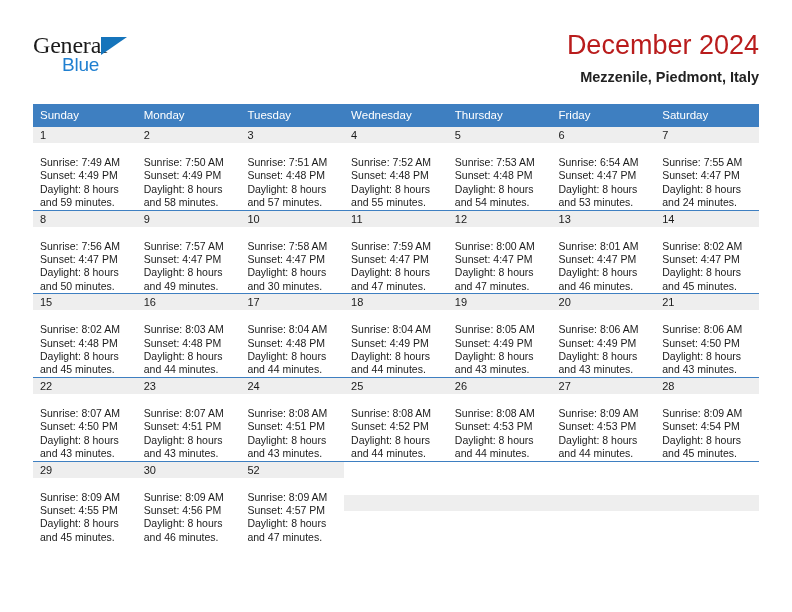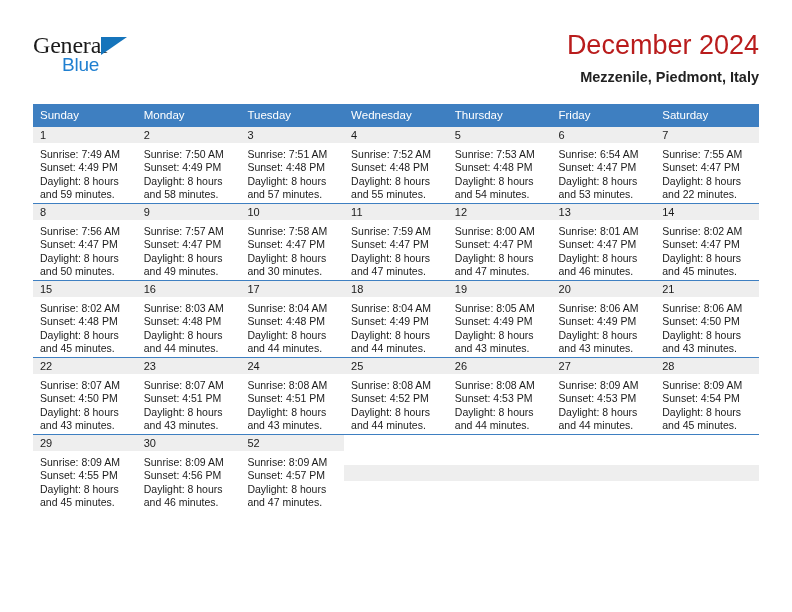--- a/index.html
+++ b/index.html
@@ -127,21 +127,21 @@
     padding: 2px 0 1px 7px;
     box-sizing: border-box;
     font-size: 11px;
     line-height: 13px;
     color: #1b1b1b;
   }
   .empty .daynum-band {
     background: #eeeeee;
   }
   .cellbody {
-    padding: 5px 6px 0 7px;
+    padding: 13px 6px 0 7px;
     font-size: 10.5px;
     line-height: 13.4px;
     color: #1b1b1b;
   }
   .cellbody div { white-space: nowrap; }
 </style>
 </head>
 <body>
 
 <div class="page">
@@ -238,21 +238,21 @@
                 <div>Daylight: 8 hours</div>
                 <div>and 53 minutes.</div>
               </div>
             </td>
             <td class="daycell">
               <div class="daynum-band">7</div>
               <div class="cellbody">
                 <div>Sunrise: 7:55 AM</div>
                 <div>Sunset: 4:47 PM</div>
                 <div>Daylight: 8 hours</div>
-                <div>and 22 minutes.</div>
+                <div>and 24 minutes.</div>
               </div>
             </td>
           </tr>
           <tr>
             <td class="daycell">
               <div class="daynum-band">8</div>
               <div class="cellbody">
                 <div>Sunrise: 7:56 AM</div>
                 <div>Sunset: 4:47 PM</div>
                 <div>Daylight: 8 hours</div>

